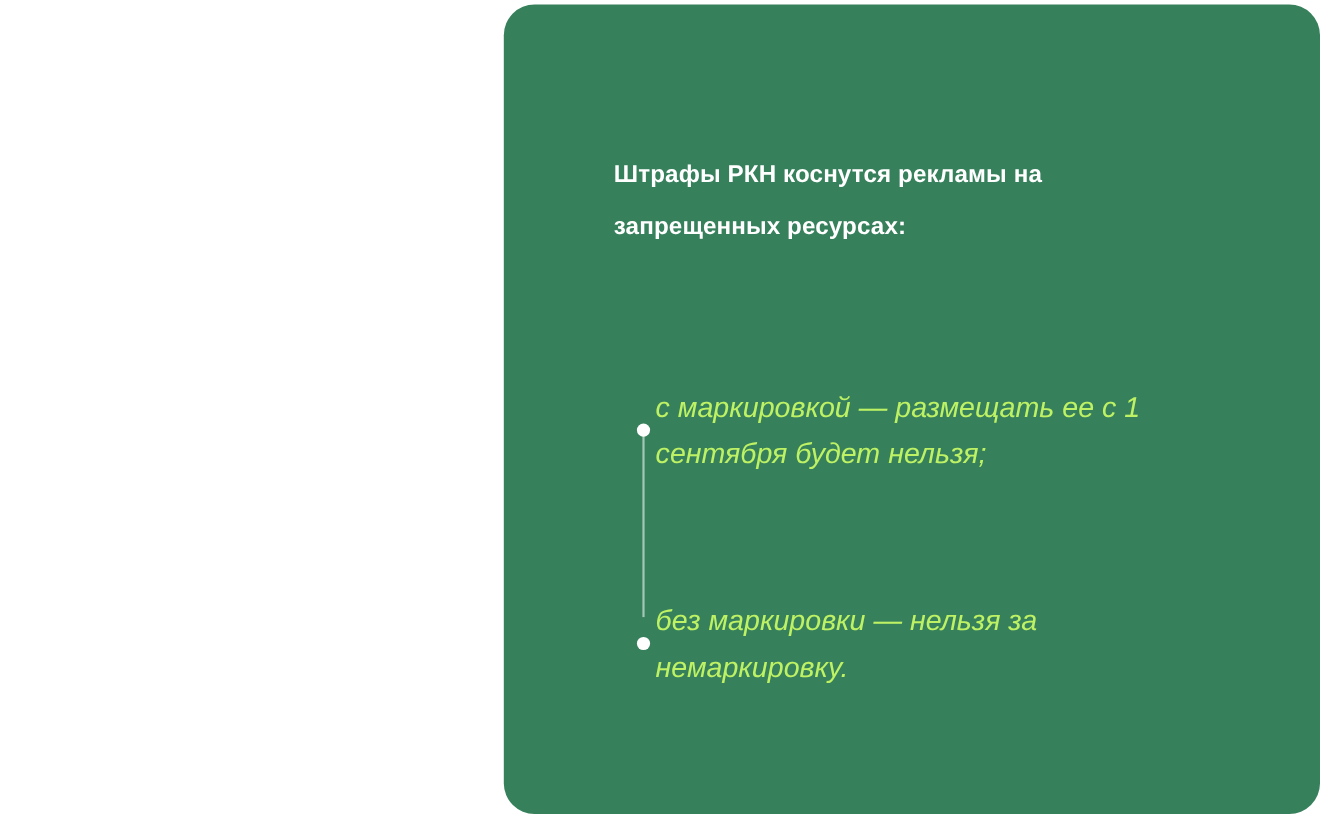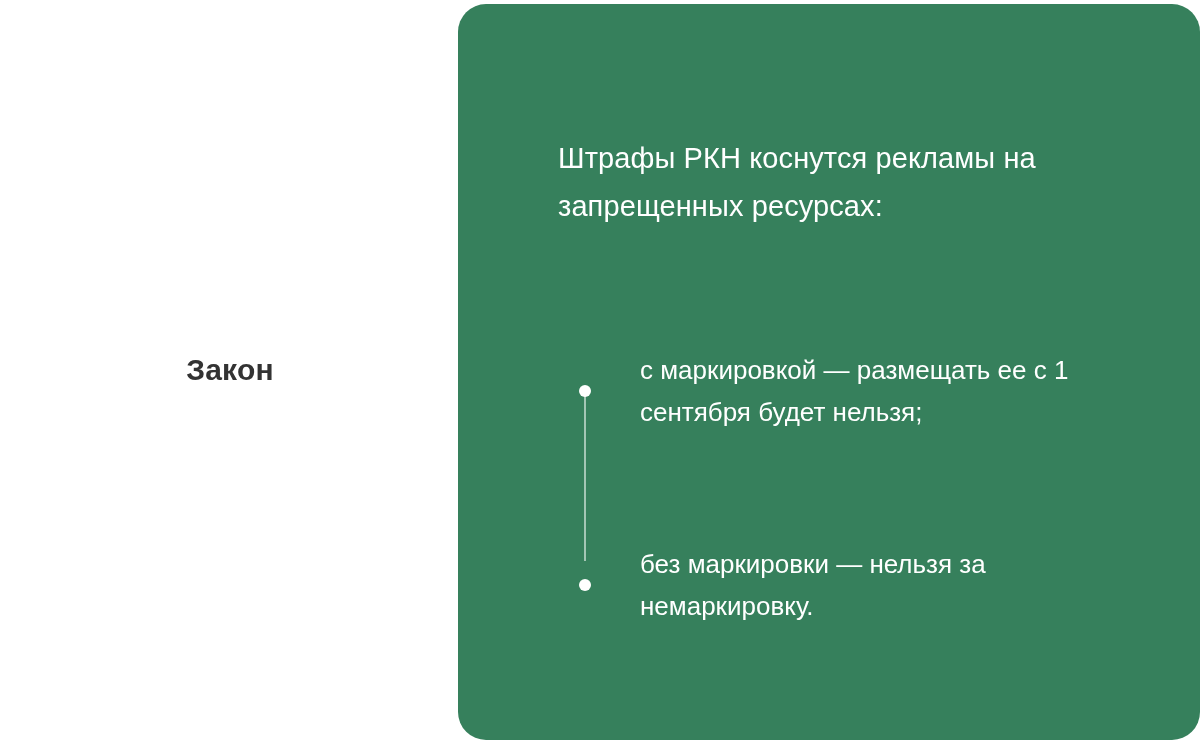--- a/index.html
+++ b/index.html
@@ -57,23 +57,23 @@
     top: 0;
     width: 560px;
     height: 736px;
   }
   .card-title {
     position: absolute;
     top: 130px;
     left: 0;
     width: 530px;
     color: #ffffff;
-    font-size: 29px;
+    font-size: 22px;
     line-height: 48px;
-    font-weight: normal;
+    font-weight: bold;
     letter-spacing: 0.1px;
   }
   
   .bullets {
     position: absolute;
     top: 345px;
     left: 0;
     width: 560px;
   }
   .connector {
@@ -96,35 +96,33 @@
   .bullet-dot {
     position: absolute;
     left: 21px;
     top: 36px;
     width: 12px;
     height: 12px;
     border-radius: 50%;
     background: #ffffff;
   }
   .bullet-text {
-    margin-left: 82px;
-    color: #ffffff;
+    margin-left: 38px;
+    color: #bef264;
     font-size: 26px;
     line-height: 42px;
     width: 470px;
+    font-style: italic;
   }
 </style>
 </head>
 <body>
 
 <div class="canvas">
 
-  <div class="left-label">
-    <div class="left-label-text">Закон</div>
-  </div>
 
   <div class="card">
     <div class="card-inner">
 
       <div class="card-title">Штрафы РКН коснутся рекламы на запрещенных ресурсах:</div>
 
       <div class="bullets">
         <div class="connector"></div>
 
         <div class="bullet-item">

